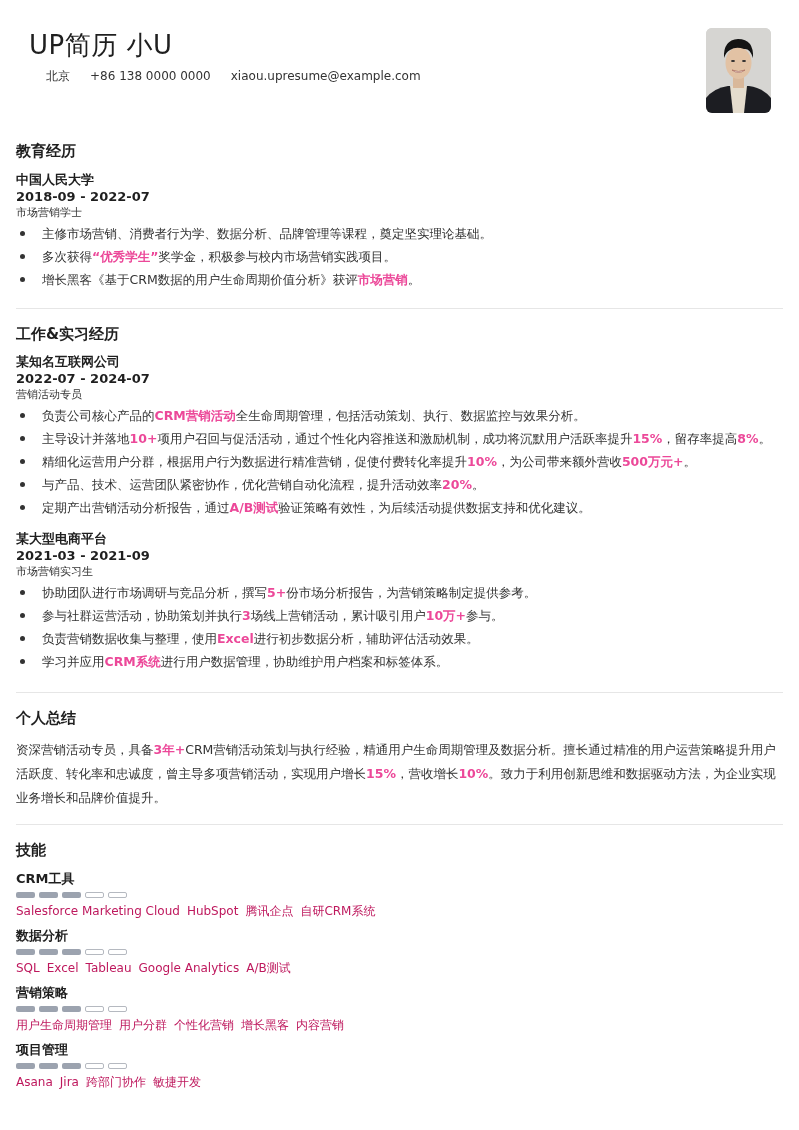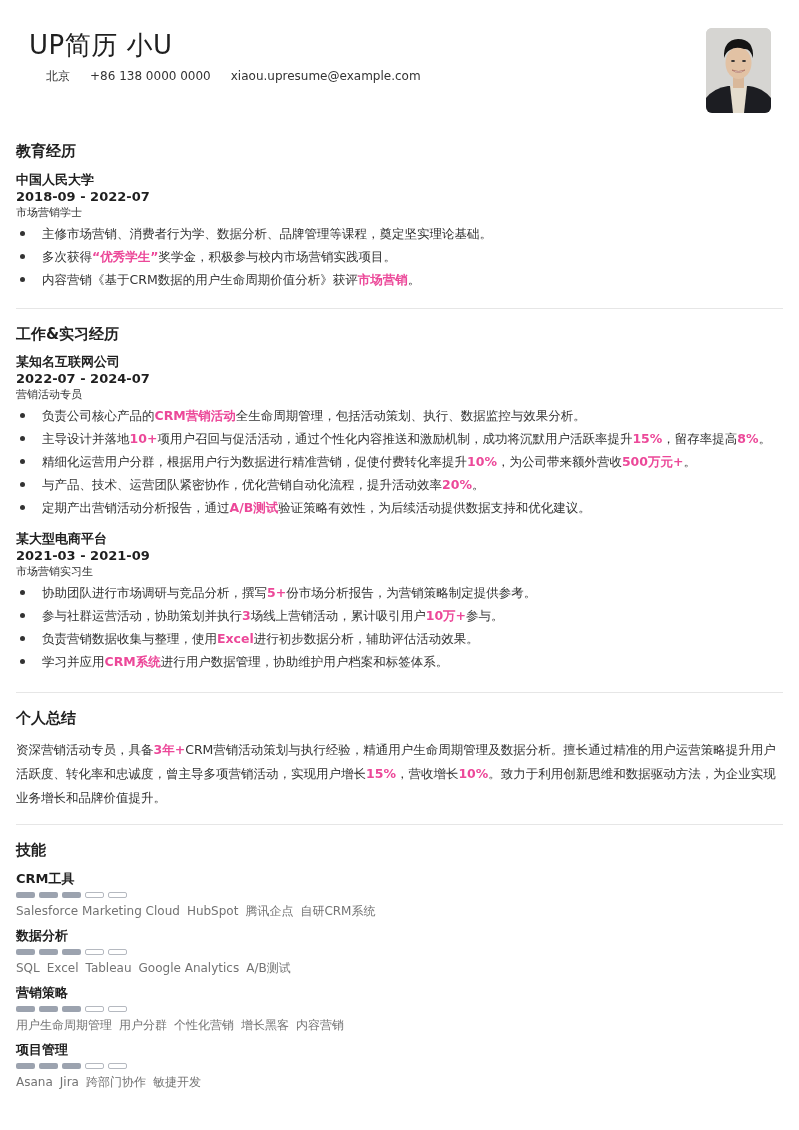--- a/index.html
+++ b/index.html
@@ -36,21 +36,21 @@
   b { font-weight: 700; color: #ec4899; }
 
   .summary { font-size: 12.5px; line-height: 24px; color: #333; padding-bottom: 14px; }
 
   .skill { margin-bottom: 6px; }
   .skill-name { font-weight: 700; font-size: 13px; color: #1f1f1f; line-height: 20px; }
   .skill-bar { display: flex; gap: 4px; margin: 3px 0 4px; }
   .seg { width: 19px; height: 6px; border-radius: 2px; }
   .seg.on { background: #9ca3af; }
   .seg.off { background: #fff; border: 1px solid #b5b9c0; }
-  .skill-tags { font-size: 12px; color: #737373; display: flex; gap: 7px; line-height: 18px; }
+  .skill-tags { font-size: 12px; color: #be185d; display: flex; gap: 7px; line-height: 18px; }
 </style>
 </head>
 <body>
 
 <div class="page" style="padding:0;">
 
   <div class="header">
     <div class="name">UP简历 小U</div>
     <div class="contact">
       <span>北京</span>
@@ -79,21 +79,21 @@
         <span class="entry-org">中国人民大学</span>
         <span class="entry-date">2018-09 - 2022-07</span>
       </div>
       <div class="entry-sub">
         <span>市场营销</span>
         <span>学士</span>
       </div>
       <ul class="bullets">
         <li>主修市场营销、消费者行为学、数据分析、品牌管理等课程，奠定坚实理论基础。</li>
         <li><span>多次获得</span><b>“优秀学生”</b><span>奖学金，积极参与校内市场营销实践项目。</span></li>
-        <li><span>内容营销《基于CRM数据的用户生命周期价值分析》获评</span><b>市场营销</b><span>。</span></li>
+        <li><span>增长黑客《基于CRM数据的用户生命周期价值分析》获评</span><b>市场营销</b><span>。</span></li>
       </ul>
     </div>
     <div style="height:10px"></div>
   </div>
 
   <div class="section">
     <div class="section-title">工作&amp;实习经历</div>
 
     <div class="entry">
       <div class="entry-head">

